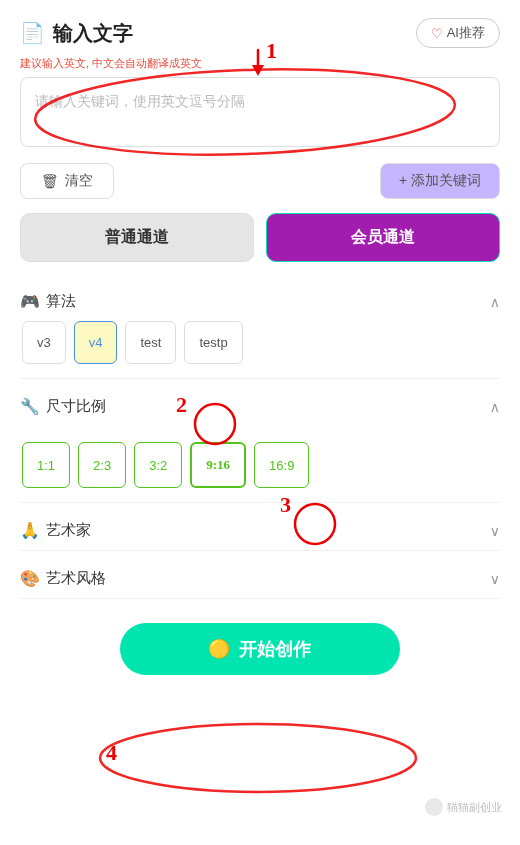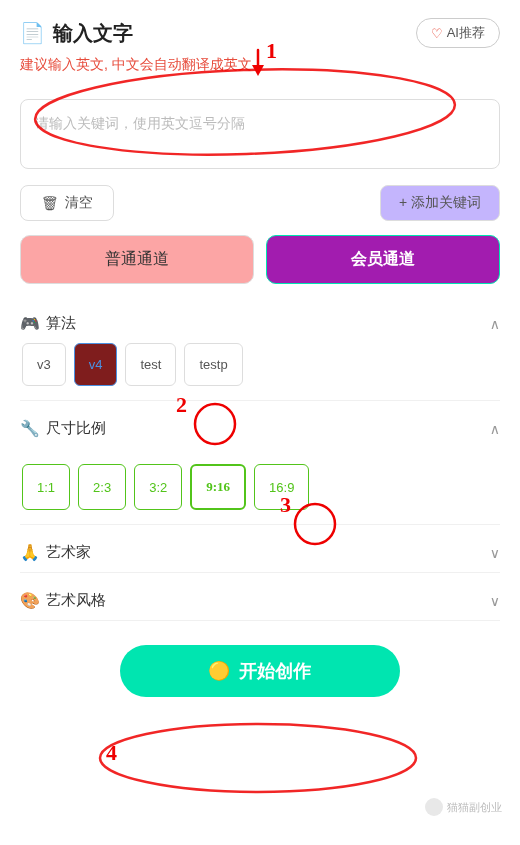--- a/index.html
+++ b/index.html
@@ -53,23 +53,23 @@
       align-items: center;
       gap: 4px;
     }
     .ai-recommend-btn .heart-icon {
       color: #e74c3c;
       font-size: 13px;
     }
 
     
     .subtitle {
-      font-size: 14px;
+      font-size: 11px;
       color: #e74c3c;
-      margin-bottom: 25px;
+      margin-bottom: 6px;
     }
 
     
     .keyword-textarea {
       width: 100%;
       height: 70px;
       border: 1.5px solid #ddd;
       border-radius: 8px;
       padding: 12px 14px;
       font-size: 14px;
@@ -130,25 +130,25 @@
     .channel-row {
       display: flex;
       gap: 12px;
       margin-bottom: 18px;
     }
     .channel-btn {
       flex: 1;
       padding: 13px 0;
       border-radius: 10px;
       font-size: 16px;
-      font-weight: 400;
+      font-weight: 700;
       cursor: pointer;
       text-align: center;
       border: 1.5px solid #ddd;
-      background: #fca5a5;
+      background: #e5e5e5;
       color: #333;
     }
     .channel-btn.active {
       background: #a21caf;
       border-color: #00e5b0;
       color: #fff;
       font-weight: 600;
     }
 
     
@@ -192,21 +192,21 @@
       border-radius: 6px;
       padding: 13px 14px;
       font-size: 13px;
       color: #555;
       background: #fff;
       cursor: pointer;
     }
     .chip.active {
       border-color: #4a90e2;
       color: #4a90e2;
-      background: #7f1d1d;
+      background: #fef9c3;
     }
     .chip.ratio {
       border: 1.5px solid #52c41a;
       color: #52c41a;
       background: #fff;
       margin-top: 16px;
     }
     .chip.ratio.active {
       background: #fff;
       border-color: #52c41a;

